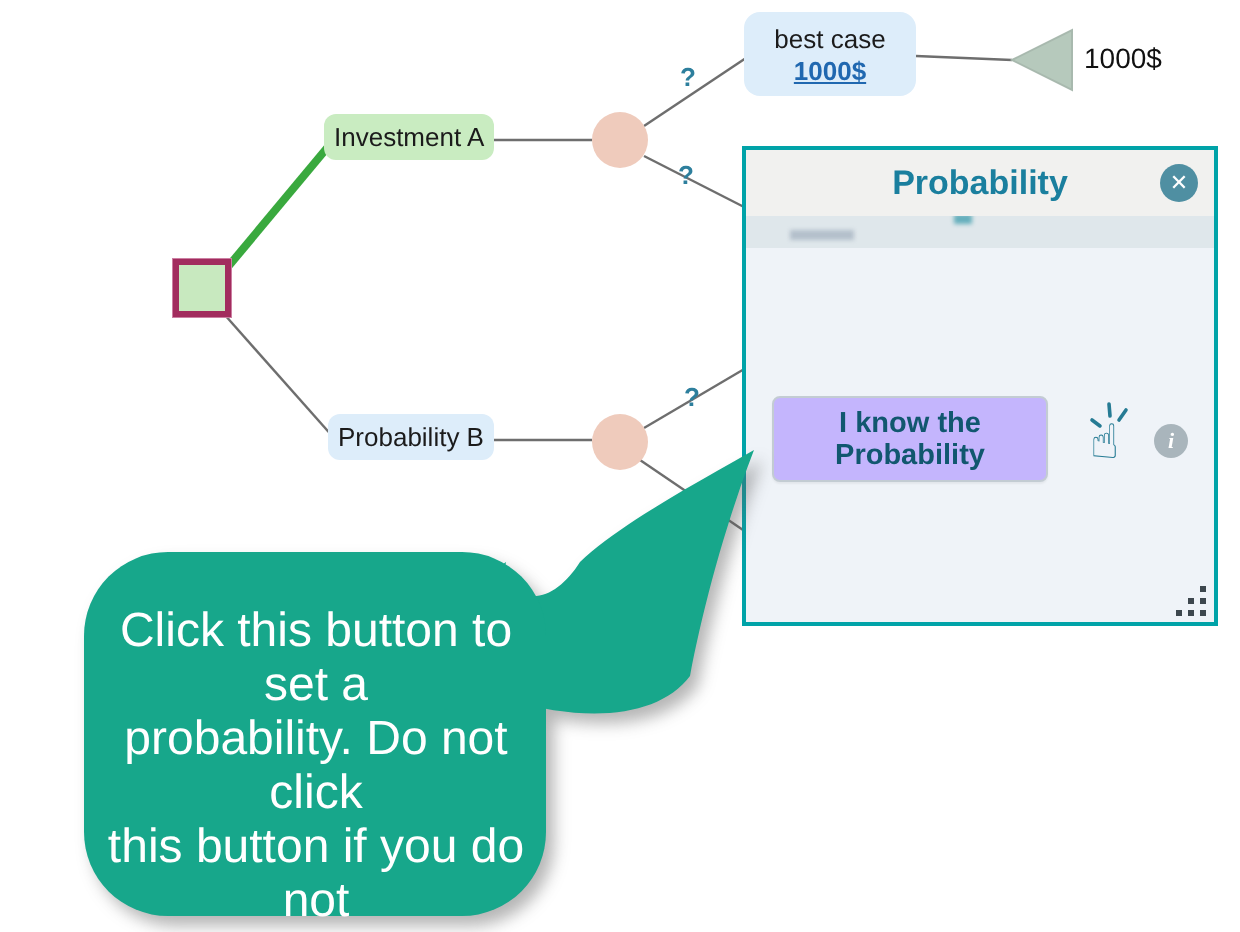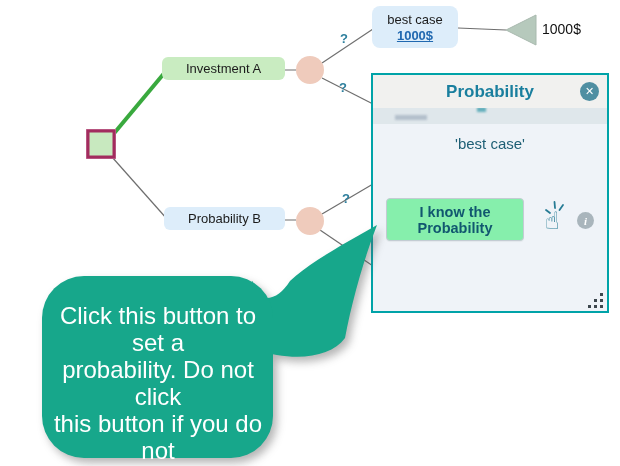--- a/index.html
+++ b/index.html
@@ -4,21 +4,21 @@
 <style>
   * { margin:0; padding:0; box-sizing:border-box; }
   body { background:#fff; font-family:"Liberation Sans","DejaVu Sans",sans-serif; }
   #canvas { position:relative; width:620px; height:466px; background:#fff; overflow:hidden; }
 
   
   #tree-svg { position:absolute; left:0; top:0; z-index:1; }
 
   
   .node-label { position:absolute; z-index:2; font-size:13px; color:#1b1b1b;
-    border-radius:6px; padding:4px 24px; white-space:nowrap; }
+    border-radius:6px; padding:4px 5px; white-space:nowrap; }
   .label-green { background:#c9ecc1; }
   .label-blue  { background:#ddedfa; }
   #best-case-box { position:absolute; left:372px; top:6px; width:86px; height:42px;
     background:#ddedfa; border-radius:8px; z-index:2; display:flex; flex-direction:column;
     align-items:center; justify-content:center; gap:1px; }
   #best-case-box .bc-name { font-size:13px; color:#1b1b1b; }
   #best-case-box .bc-value { font-size:13px; font-weight:700; color:#2068b0;
     text-decoration:underline; cursor:pointer; }
   #terminal-value { position:absolute; left:542px; top:21px; font-size:14px; color:#111; z-index:2; }
   .qmark { position:absolute; z-index:2; font-size:13px; font-weight:700; color:#2d7f9d; cursor:pointer; }
@@ -34,21 +34,21 @@
     border-radius:50%; background:#4f8fa2; color:#fff; font-size:11px; font-weight:700;
     display:flex; align-items:center; justify-content:center; cursor:pointer; }
   #dialog-strip { position:absolute; left:0; top:33px; width:100%; height:16px;
     background:#dfe7eb; overflow:hidden; }
   .remnant { position:absolute; filter:blur(1px); }
   #remnant-a { left:22px; top:7px; width:32px; height:5px; background:rgba(100,120,145,.35); }
   #remnant-b { left:104px; top:-1px; width:9px; height:5px; background:rgba(0,130,150,.55); }
   #dialog-node-name { position:absolute; left:0; top:60px; width:100%; text-align:center;
     font-size:15px; color:#1e5f75; }
   #know-btn { position:absolute; left:13px; top:123px; width:138px; height:43px;
-    background:#86efac; border:1px solid #c3ccd3; border-radius:4px; font-size:14.5px;
+    background:#c4b5fd; border:1px solid #c3ccd3; border-radius:4px; font-size:14.5px;
     font-weight:700; color:#11576f; cursor:pointer;
     font-family:"Liberation Sans","DejaVu Sans",sans-serif; box-shadow:0 1px 1px rgba(0,0,0,.05); }
   #hand-icon { position:absolute; left:166px; top:122px; width:32px; height:36px; }
   #info-icon { position:absolute; left:204px; top:137px; width:17px; height:17px;
     border-radius:50%; background:#a9b5bc; color:#fff; font-size:11px; font-weight:700;
     font-family:"Liberation Serif","DejaVu Serif",serif; font-style:italic;
     display:flex; align-items:center; justify-content:center; cursor:pointer; }
   #resize-grip { position:absolute; right:4px; bottom:3px; display:flex;
     flex-direction:column; gap:3px; align-items:flex-end; cursor:se-resize; }
   .grip-row { display:flex; gap:3px; }
@@ -102,21 +102,20 @@
 
   <div id="dialog">
     <div id="dialog-header">
       <div id="dialog-title">Probability</div>
     </div>
     <div id="dialog-close">✕</div>
     <div id="dialog-strip">
       <div id="remnant-a" class="remnant"></div>
       <div id="remnant-b" class="remnant"></div>
     </div>
-    <div id="dialog-node-name">'best case'</div>
     <button id="know-btn">I know the Probability</button>
     <svg id="hand-icon" viewBox="0 0 32 36">
       <path d="M7 13 L11 16 M15.5 5 L16 11 M24 8 L20.5 13" stroke="#267b94" stroke-width="1.8" fill="none" stroke-linecap="round"></path>
       <text x="6" y="32" font-size="24" fill="#267b94">☝</text>
     </svg>
     <div id="info-icon">i</div>
     <div id="resize-grip">
       <div class="grip-row">
           <div class="grip-dot"></div>
         </div>

